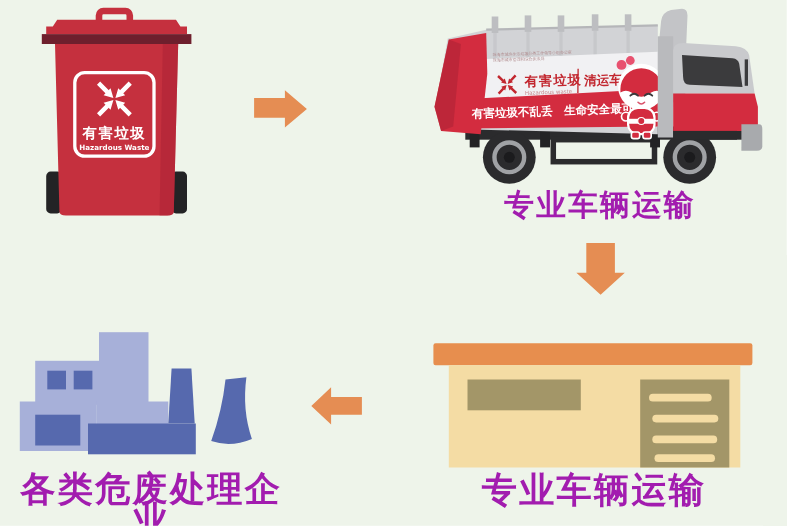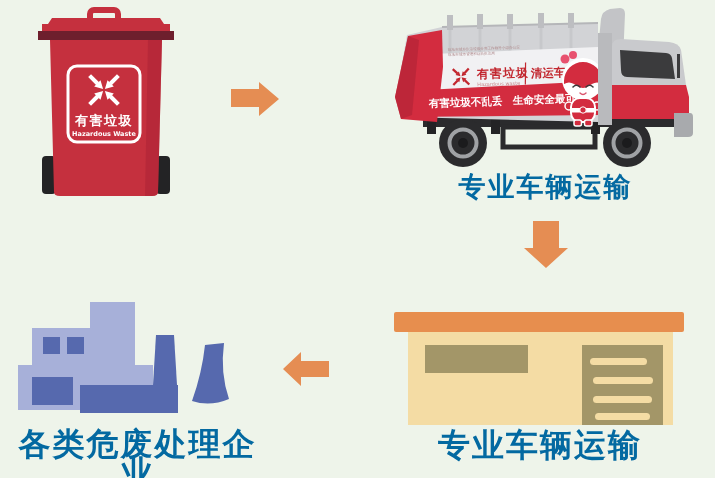--- a/index.html
+++ b/index.html
@@ -8,21 +8,21 @@
     width:715px;height:478px;
     background:#EEF4EA;
     overflow:hidden;
     font-family:"DejaVu Sans", sans-serif;
   }
   .abs{position:absolute;}
   svg{display:block;}
   .caption{
     position:absolute;
     font-weight:bold;
-    color:#0369a1;
+    color:#a21caf;
     text-align:center;
     letter-spacing:2px;
     font-family:"DejaVu Sans", sans-serif;
   }
   .caption.big{font-size:27px;line-height:32px;}
   .caption.mid{font-size:32px;line-height:28px;}
 </style>
 </head>
 <body>
 

